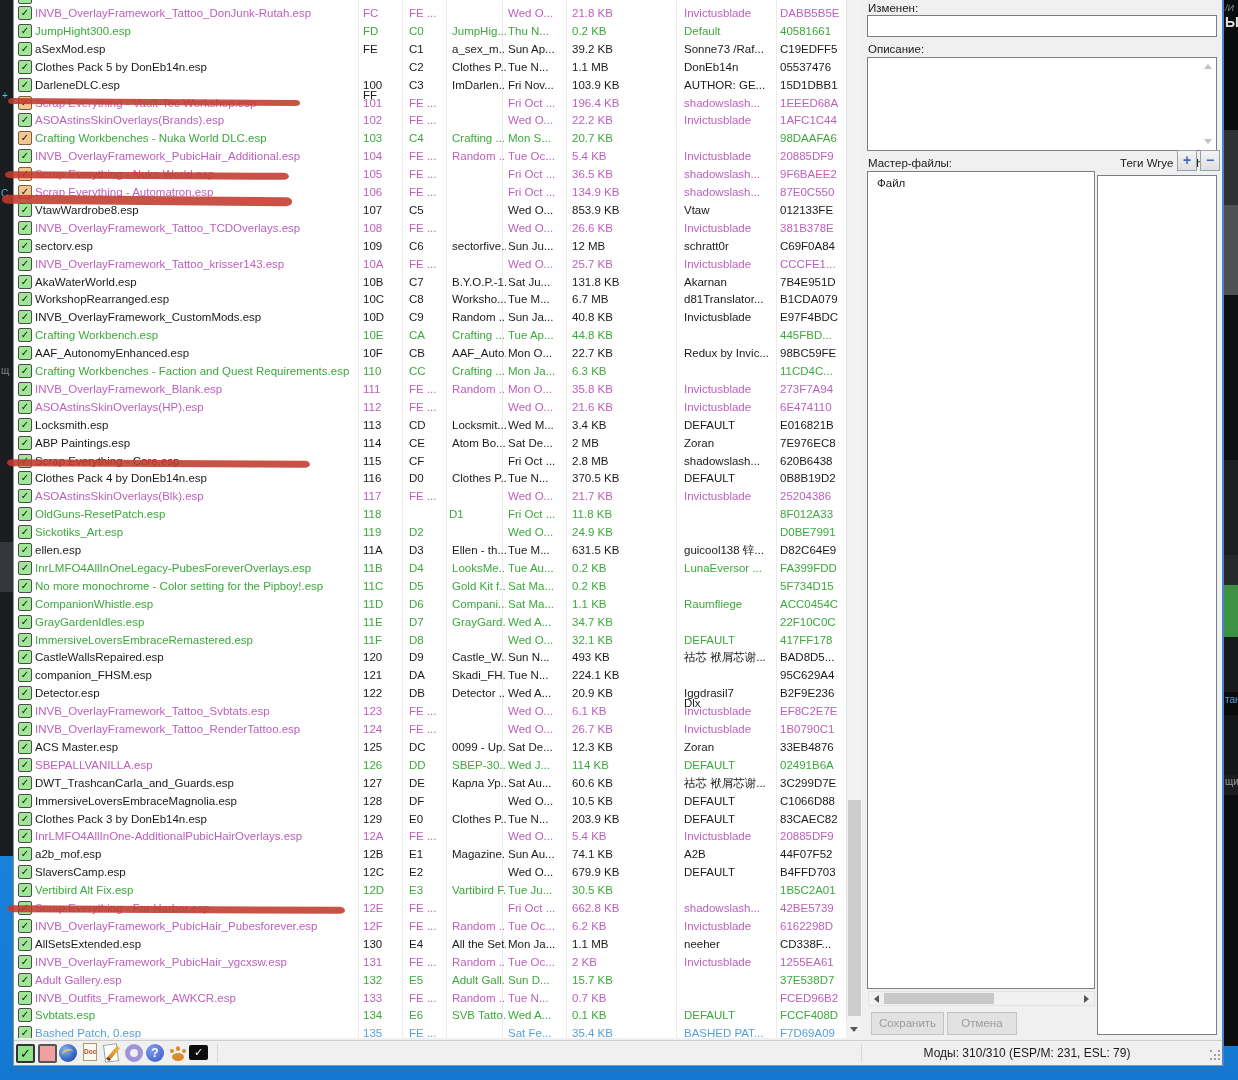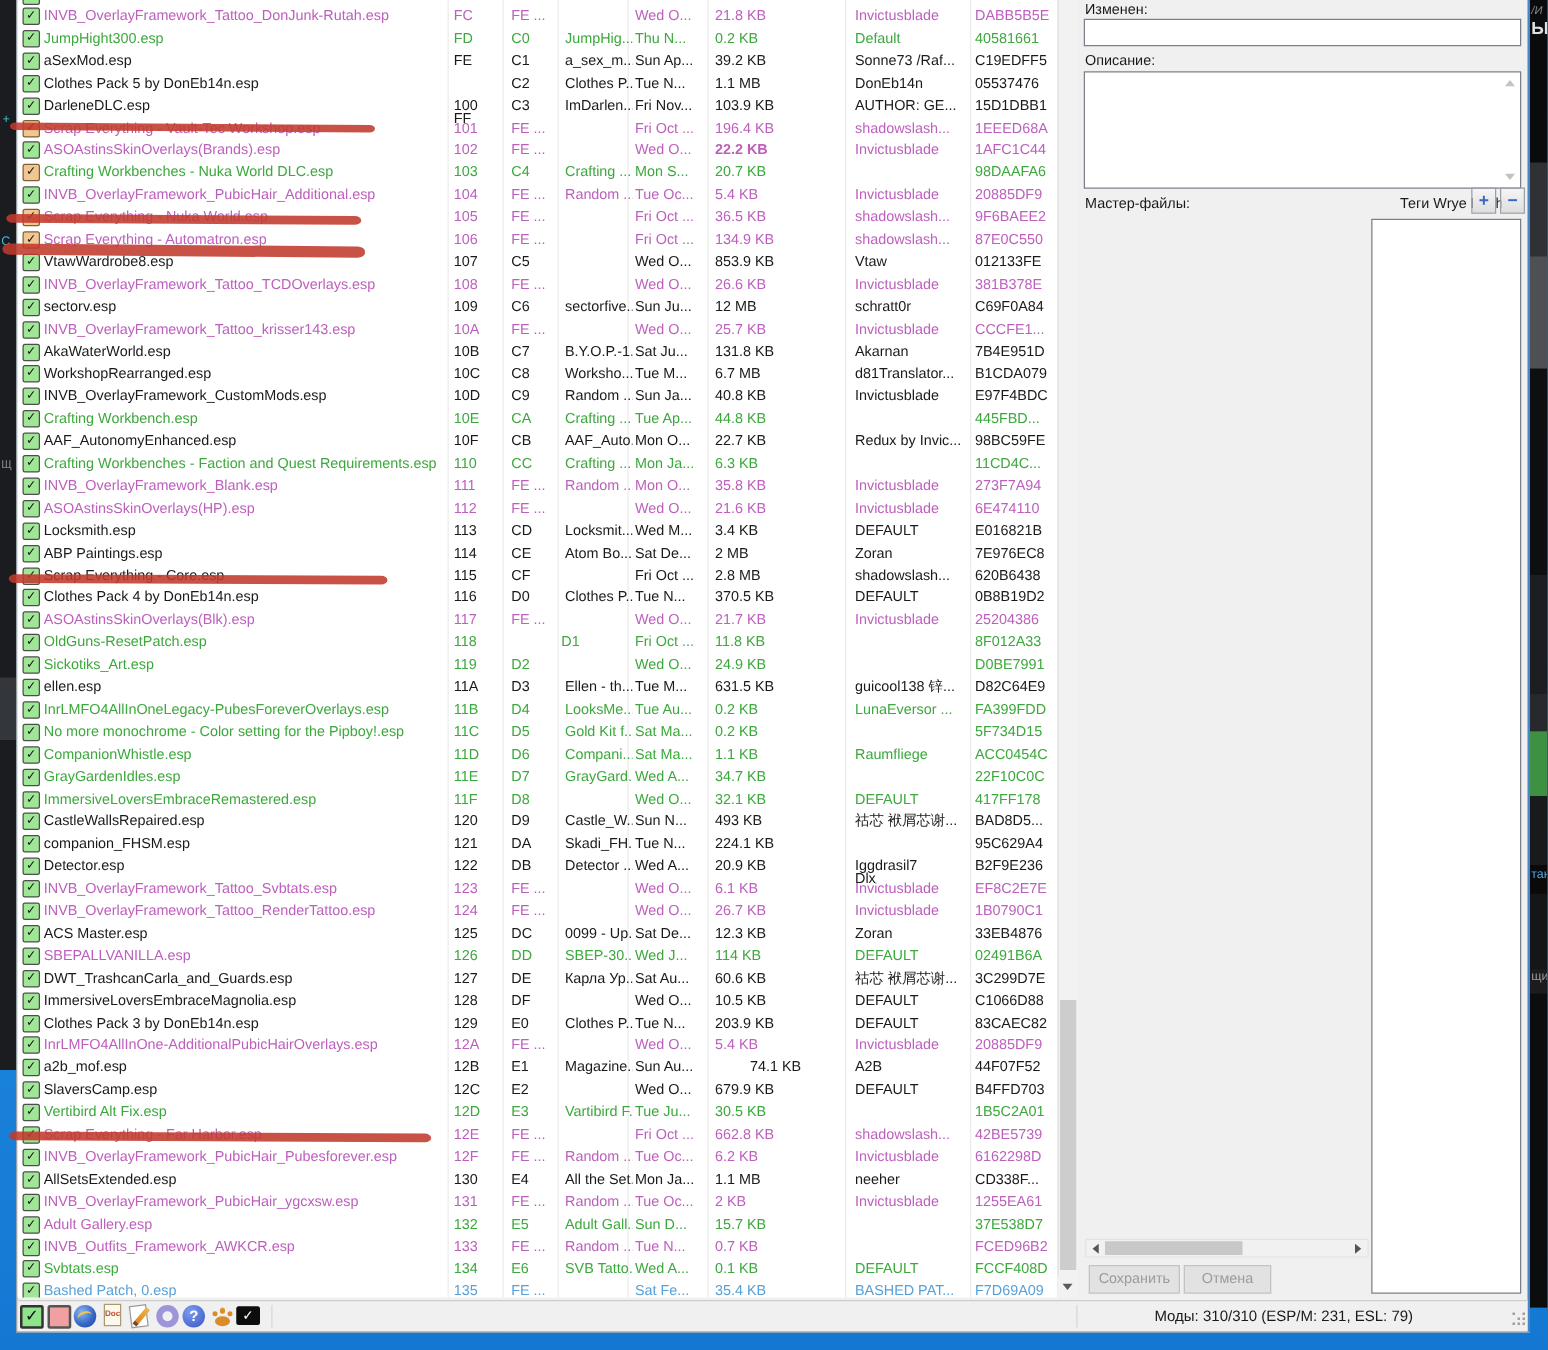--- a/index.html
+++ b/index.html
@@ -182,21 +182,21 @@
         <span class="cell c-magenta" style="left: 670px; width: 92px;">shadowslash...</span>
         <span class="cell c-magenta" style="left: 766px; width: 62px;">1EEED68A</span>
       </div>
       <div class="row" style="top: 111.4px;">
         <span class="cb">✓</span>
         <span class="cell c-magenta" style="left: 21px; width: 322px;">ASOAstinsSkinOverlays(Brands).esp</span>
         <span class="cell c-magenta" style="left: 349px; width: 42px;">102</span>
         <span class="cell c-magenta" style="left: 395px; width: 42px;">FE ...</span>
         <span class="cell c-magenta" style="left: 438px; width: 54px;"></span>
         <span class="cell c-magenta" style="left: 494px; width: 60px;">Wed O...</span>
-        <span class="cell c-magenta" style="left: 558px; width: 88px; font-weight: bold;">22.2 KB</span>
+        <span class="cell c-magenta" style="left: 558px; width: 88px;">22.2 KB</span>
         <span class="cell c-magenta" style="left: 670px; width: 92px;">Invictusblade</span>
         <span class="cell c-magenta" style="left: 766px; width: 62px;">1AFC1C44</span>
       </div>
       <div class="row" style="top: 129.3px;">
         <span class="cb orange">✓</span>
         <span class="cell c-green" style="left: 21px; width: 322px;">Crafting Workbenches - Nuka World DLC.esp</span>
         <span class="cell c-green" style="left: 349px; width: 42px;">103</span>
         <span class="cell c-green" style="left: 395px; width: 42px;">C4</span>
         <span class="cell c-green" style="left: 438px; width: 54px;">Crafting ...</span>
         <span class="cell c-green" style="left: 494px; width: 60px;">Mon S...</span>
@@ -633,21 +633,21 @@
         <span class="cell c-magenta" style="left: 670px; width: 92px;">Invictusblade</span>
         <span class="cell c-magenta" style="left: 766px; width: 62px;">20885DF9</span>
       </div>
       <div class="row" style="top: 845.3px;">
         <span class="cb">✓</span>
         <span class="cell c-black" style="left: 21px; width: 322px;">a2b_mof.esp</span>
         <span class="cell c-black" style="left: 349px; width: 42px;">12B</span>
         <span class="cell c-black" style="left: 395px; width: 42px;">E1</span>
         <span class="cell c-black" style="left: 438px; width: 54px;">Magazine...</span>
         <span class="cell c-black" style="left: 494px; width: 60px;">Sun Au...</span>
-        <span class="cell c-black" style="left: 558px; width: 88px; margin-left: 28px;">74.1 KB</span>
+        <span class="cell c-black" style="left: 558px; width: 88px;">74.1 KB</span>
         <span class="cell c-black" style="left: 670px; width: 92px;">A2B</span>
         <span class="cell c-black" style="left: 766px; width: 62px;">44F07F52</span>
       </div>
       <div class="row" style="top: 863.2px;">
         <span class="cb">✓</span>
         <span class="cell c-black" style="left: 21px; width: 322px;">SlaversCamp.esp</span>
         <span class="cell c-black" style="left: 349px; width: 42px;">12C</span>
         <span class="cell c-black" style="left: 395px; width: 42px;">E2</span>
         <span class="cell c-black" style="left: 438px; width: 54px;"></span>
         <span class="cell c-black" style="left: 494px; width: 60px;">Wed O...</span>
@@ -765,20 +765,23 @@
   <span class="plabel" style="left:868px;top:2px;">Изменен:</span>
   <div class="field" style="left:867px;top:15px;width:350px;height:22px;"></div>
 
   <span class="plabel" style="left:868px;top:43px;">Описание:</span>
   <div class="field" style="left:867px;top:57px;width:350px;height:94px;">
     <span class="chev up" style="right:4px;top:6px;"></span>
     <span class="chev dn" style="right:4px;bottom:6px;"></span>
   </div>
 
   <span class="plabel" style="left:868px;top:157px;">Мастер-файлы:</span>
+  <div class="field" id="masters-list" style="left:867px;top:171px;width:228px;height:818px;">
+    <span id="masters-header">Файл</span>
+  </div>
 
   <span class="plabel" style="left:1088px;top:157px;width:86px;text-align:center;margin-left:32px;">Теги Wrye Bash:</span>
   <div class="tagbtn" style="left:1177px;top:150px;">+</div>
   <div class="tagbtn" style="left:1200px;top:150px;">−</div>
   <div class="field" style="left:1097px;top:175px;width:120px;height:860px;"></div>
 
   <div id="hscroll">
     <span class="tri-l" style="left:5px;top:3px;"></span>
     <span class="tri-r" style="right:5px;top:3px;"></span>
   </div>

